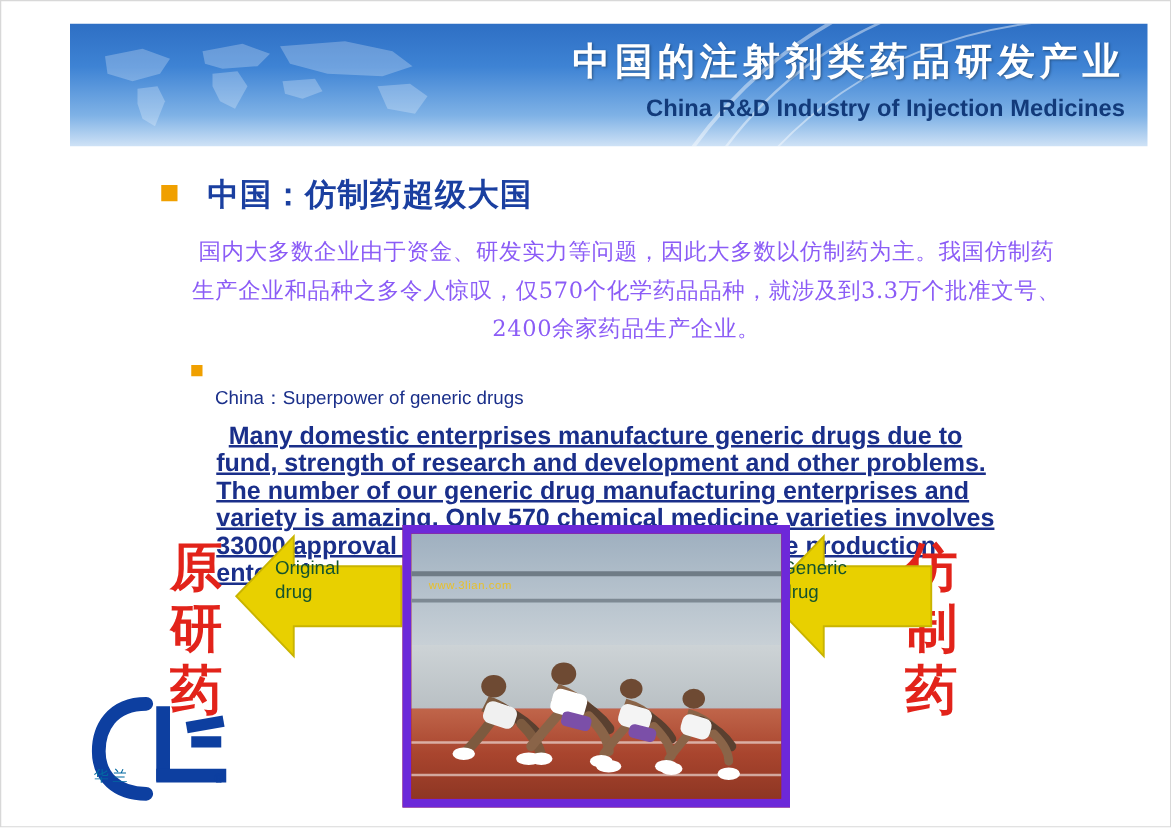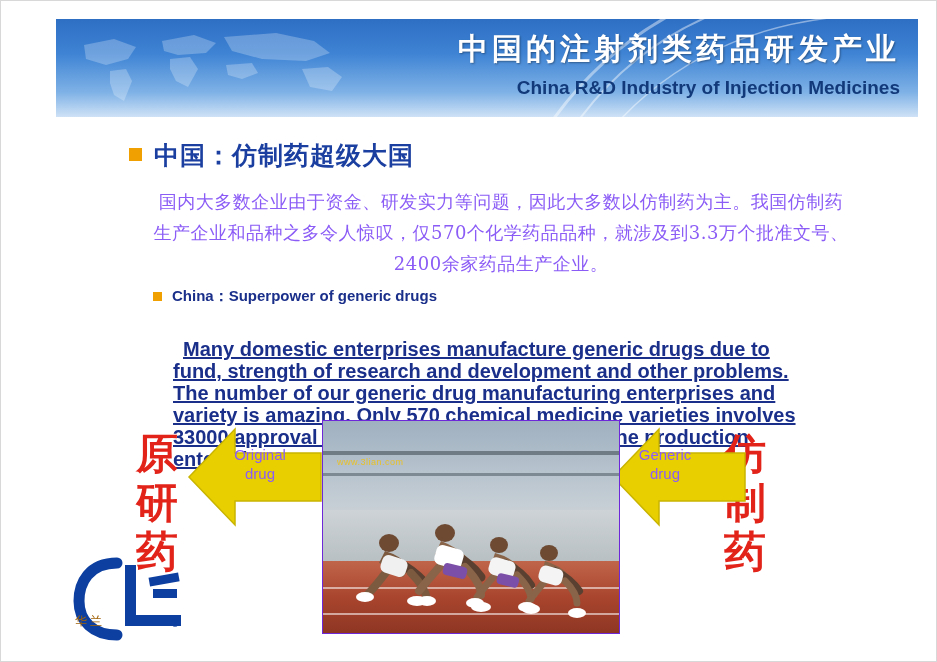--- a/index.html
+++ b/index.html
@@ -92,23 +92,24 @@
   .h1-cn {
     font-family: "DejaVu Serif", serif;
     font-weight: bold;
     font-size: 25px;
     color: #1a3fa0;
     letter-spacing: 1px;
     white-space: nowrap;
   }
   .h2-en {
     font-size: 15px;
-    font-weight: bold;
+    font-weight: normal;
     color: #1a2f8a;
     white-space: nowrap;
+    margin-top: 22px;
   }
 
   .para-cn {
     position: absolute;
     left: 150px;
     top: 185px;
     width: 700px;
     font-family: "DejaVu Serif", serif;
     font-size: 18px;
     line-height: 31px;
@@ -129,21 +130,21 @@
     text-decoration: underline;
   }
 
   
   .photo {
     position: absolute;
     left: 321px;
     top: 419px;
     width: 296px;
     height: 212px;
-    border: 1px solid #6d28d9;
+    border: 7px solid #6d28d9;
     overflow: hidden;
     background: #b91c1c;
     text-align: right;
   }
   .ph-sky {
     position: absolute; left: 0; top: 0; right: 0; height: 42%;
     background: linear-gradient(180deg, #9fb0c0 0%, #b8c4ce 60%, #c8d0d6 100%);
   }
   .ph-wall {
     position: absolute; left: 0; top: 42%; right: 0; height: 24%;
@@ -180,23 +181,22 @@
   .arrow-right {
     position: absolute;
     left: 610px;
     top: 422px;
     width: 136px;
     height: 108px;
   }
   .arrow-label {
     position: absolute;
     font-size: 15px;
-    color: #8b5cf6;
+    color: #14532d;
     line-height: 19px;
-    text-align: center;
     width: 80px;
   }
   .lbl-left  { left: 219px; top: 444px; }
   .lbl-right { left: 624px; top: 444px; }
 
   
   .vert-red {
     position: absolute;
     font-family: "DejaVu Serif", serif;
     font-weight: bold;
@@ -217,21 +217,21 @@
     top: 556px;
     width: 124px;
     height: 84px;
   }
   .logo-cn {
     position: absolute;
     left: 74px;
     top: 612px;
     font-family: "DejaVu Serif", serif;
     font-size: 12px;
-    color: #a16207;
+    color: #0369a1;
     letter-spacing: 3px;
   }
   .logo-r {
     position: absolute;
     left: 170px;
     top: 616px;
     font-size: 11px;
     color: #0d3fa0;
   }
 </style>
@@ -256,21 +256,21 @@
       <g fill="none" stroke="#ffffff" stroke-opacity="0.55">
         <path d="M10 210 C 90 60, 230 10, 410 30" stroke-width="2"></path>
         <path d="M-10 200 C 80 40, 240 -10, 420 10" stroke-width="3"></path>
         <path d="M40 215 C 120 90, 250 40, 415 60" stroke-width="1.5"></path>
       </g>
     </svg>
     <div class="header-title-cn">中国的注射剂类药品研发产业</div>
     <div class="header-title-en">China R&amp;D Industry of Injection Medicines</div>
   </div>
 
-  <div class="bullet-row" style="left:128px; top:138px;">
+  <div class="bullet-row" style="left:128px; top:138px;gap:12px;">
     <div class="bullet-sq"></div>
     <div class="h1-cn">中国：仿制药超级大国</div>
   </div>
 
   <div class="para-cn">国内大多数企业由于资金、研发实力等问题，因此大多数以仿制药为主。我国仿制药生产企业和品种之多令人惊叹，仅570个化学药品品种，就涉及到3.3万个批准文号、2400余家药品生产企业。</div>
 
   <div class="bullet-row" style="left:152px; top:286px;">
     <div class="bullet-sq small"></div>
     <div class="h2-en">China：Superpower of generic drugs</div>
   </div>

